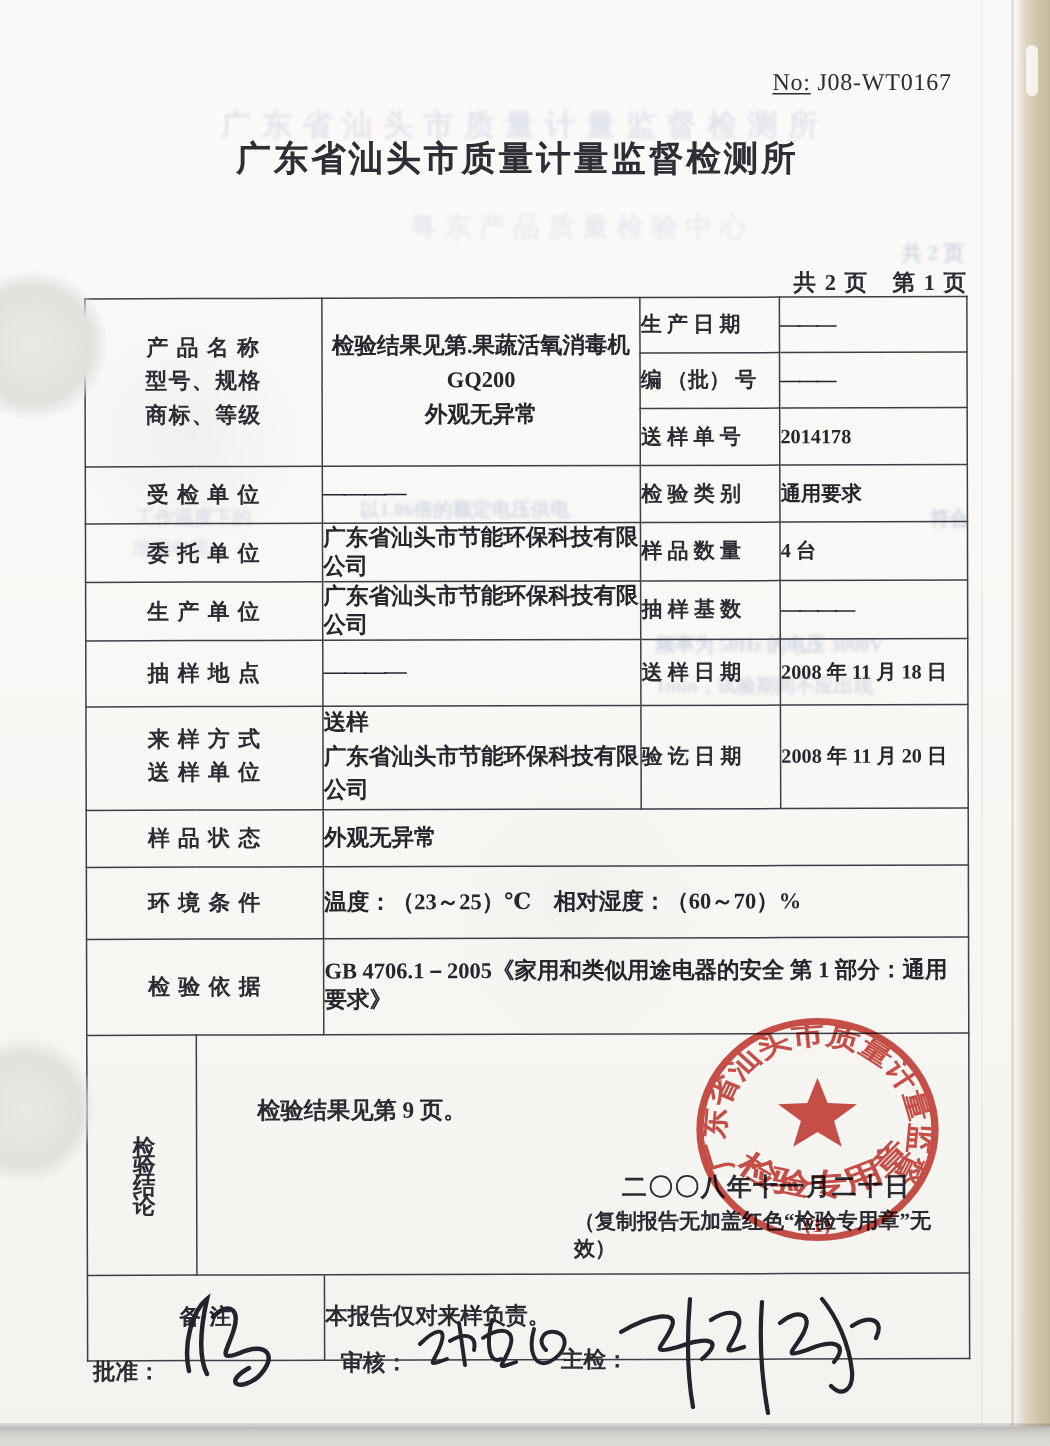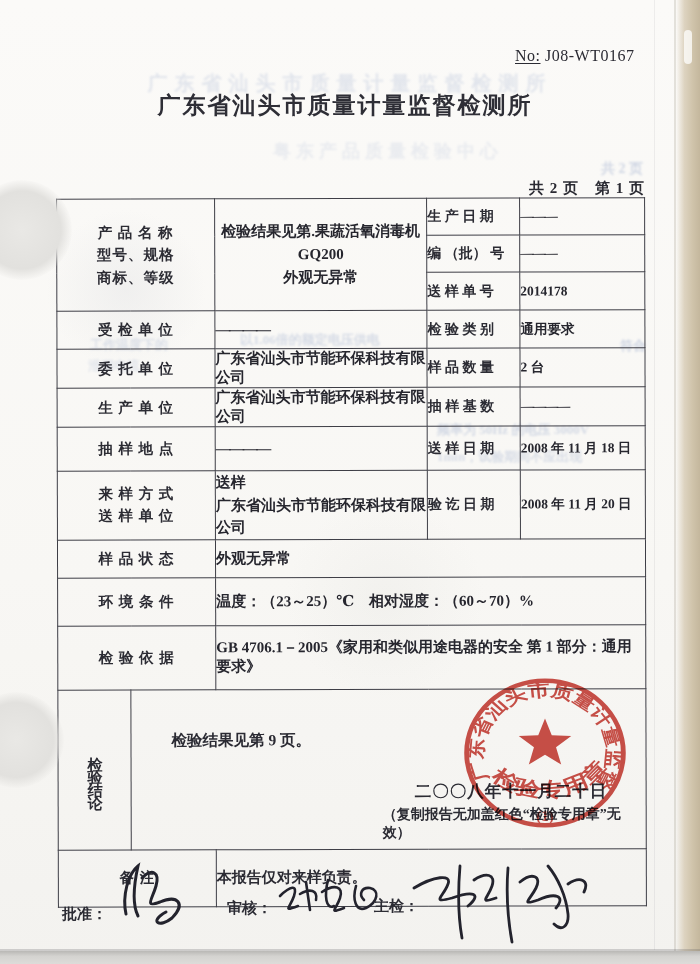--- a/index.html
+++ b/index.html
@@ -136,21 +136,21 @@
     <tr style="height:38px">
       <td class="lbl" colspan="2">受 检 单 位</td>
       <td class="val"><span class="dash">————</span></td>
       <td class="rlbl">检 验 类 别</td>
       <td class="rval">通用要求</td>
     </tr>
     <tr style="height:37px">
       <td class="lbl" colspan="2">委 托 单 位</td>
       <td class="val">广东省汕头市节能环保科技有限公司</td>
       <td class="rlbl">样 品 数 量</td>
-      <td class="rval">2 台</td>
+      <td class="rval">4 台</td>
     </tr>
     <tr style="height:37px">
       <td class="lbl" colspan="2">生 产 单 位</td>
       <td class="val">广东省汕头市节能环保科技有限公司</td>
       <td class="rlbl">抽 样 基 数</td>
       <td class="rval"><span class="dash">————</span></td>
     </tr>
     <tr style="height:44px">
       <td class="lbl" colspan="2">抽 样 地 点</td>
       <td class="val"><span class="dash">————</span></td>

